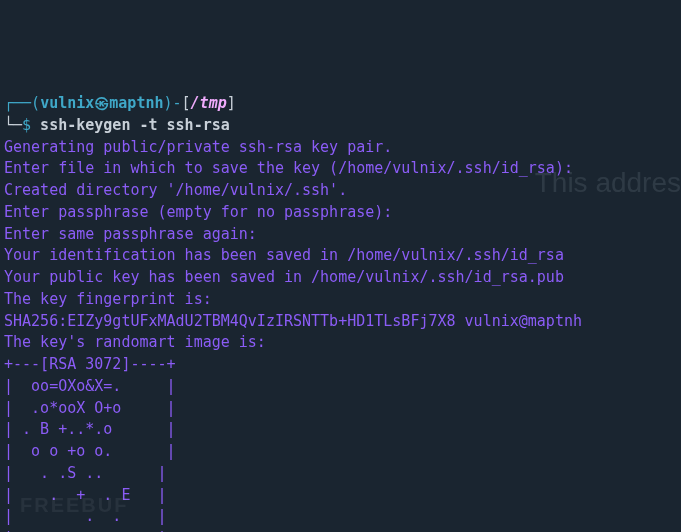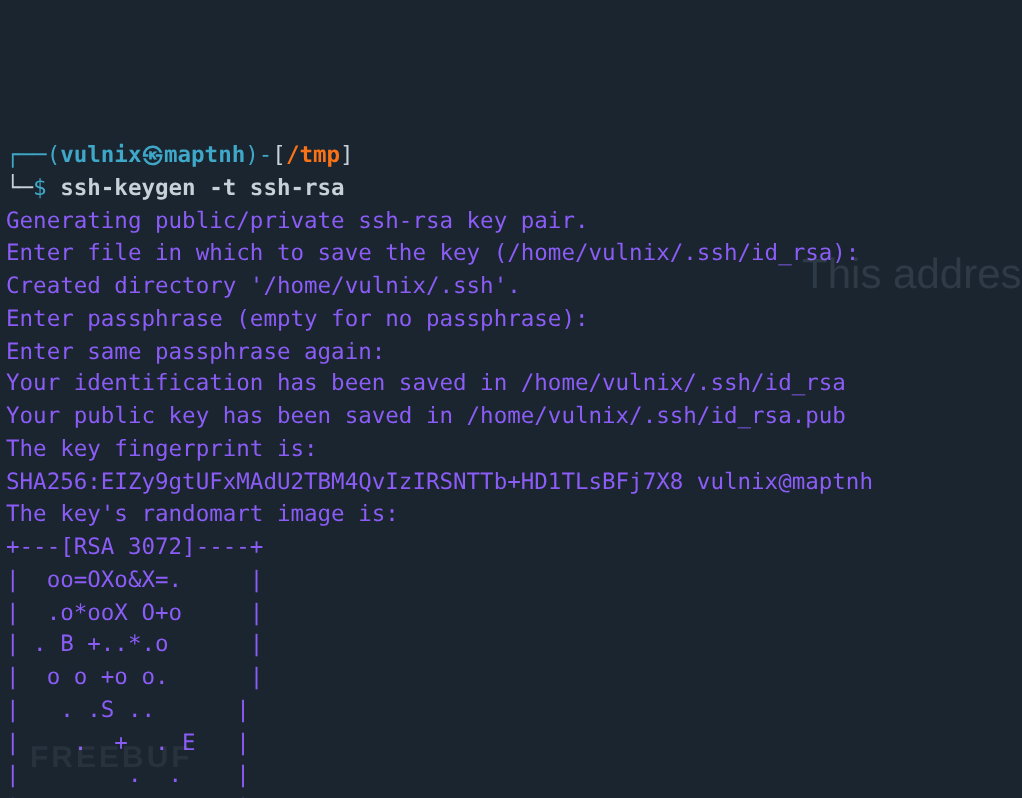--- a/index.html
+++ b/index.html
@@ -30,22 +30,23 @@
       color: #3fa8c8;
       font-weight: bold;
     }
     .dash-close {
       color: #3fa8c8;
     }
     .path-bracket {
       color: #c8d0d8;
     }
     .prompt-path {
-      color: #f97316;
+      color: #f0abfc;
       font-weight: bold;
+      font-style: italic;
     }
     .prompt-dollar {
       color: #3fa8c8;
     }
     .prompt-arrow {
       color: #c8d0d8;
     }
     .command {
       color: #c8d0d8;
       font-weight: bold;

